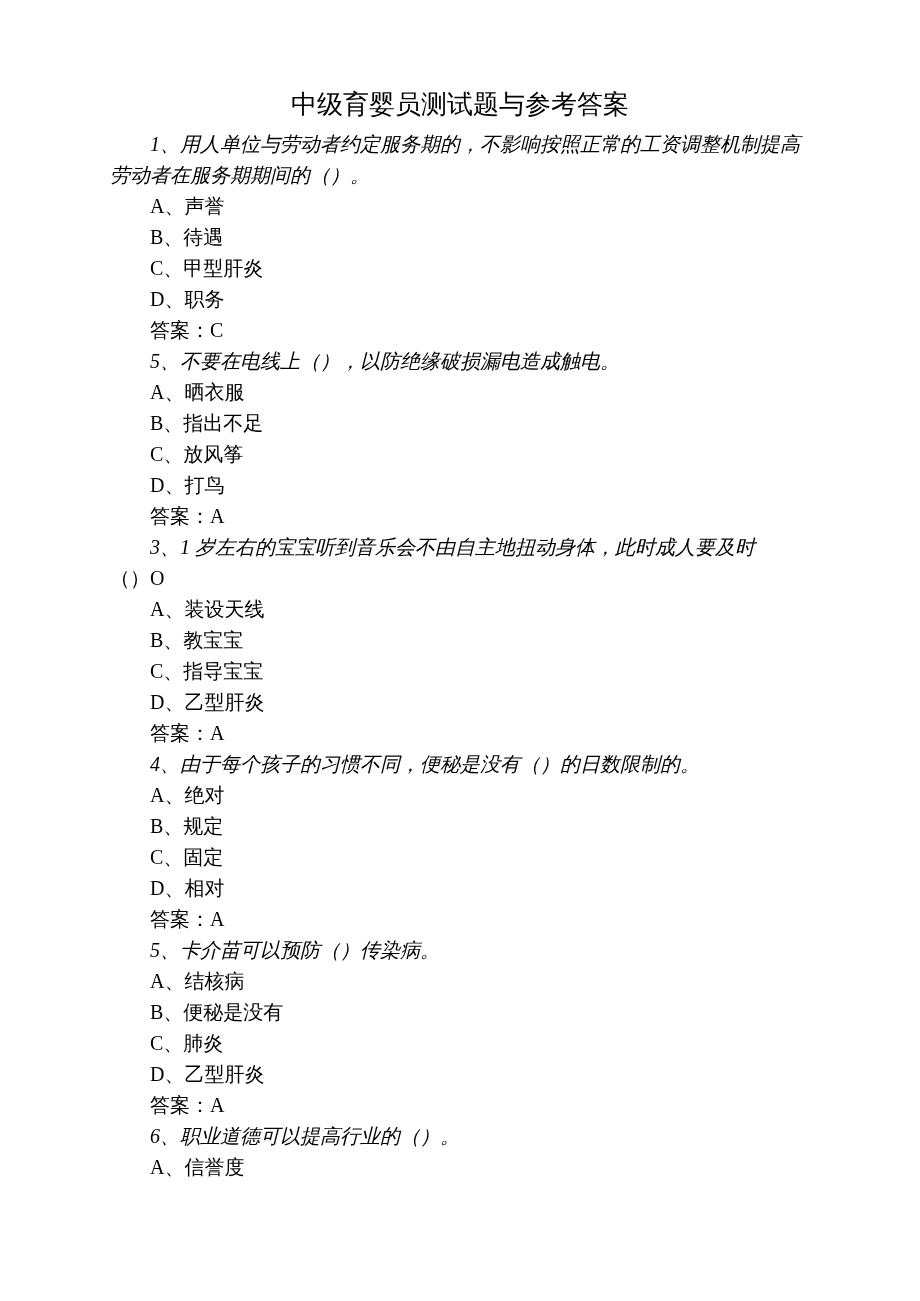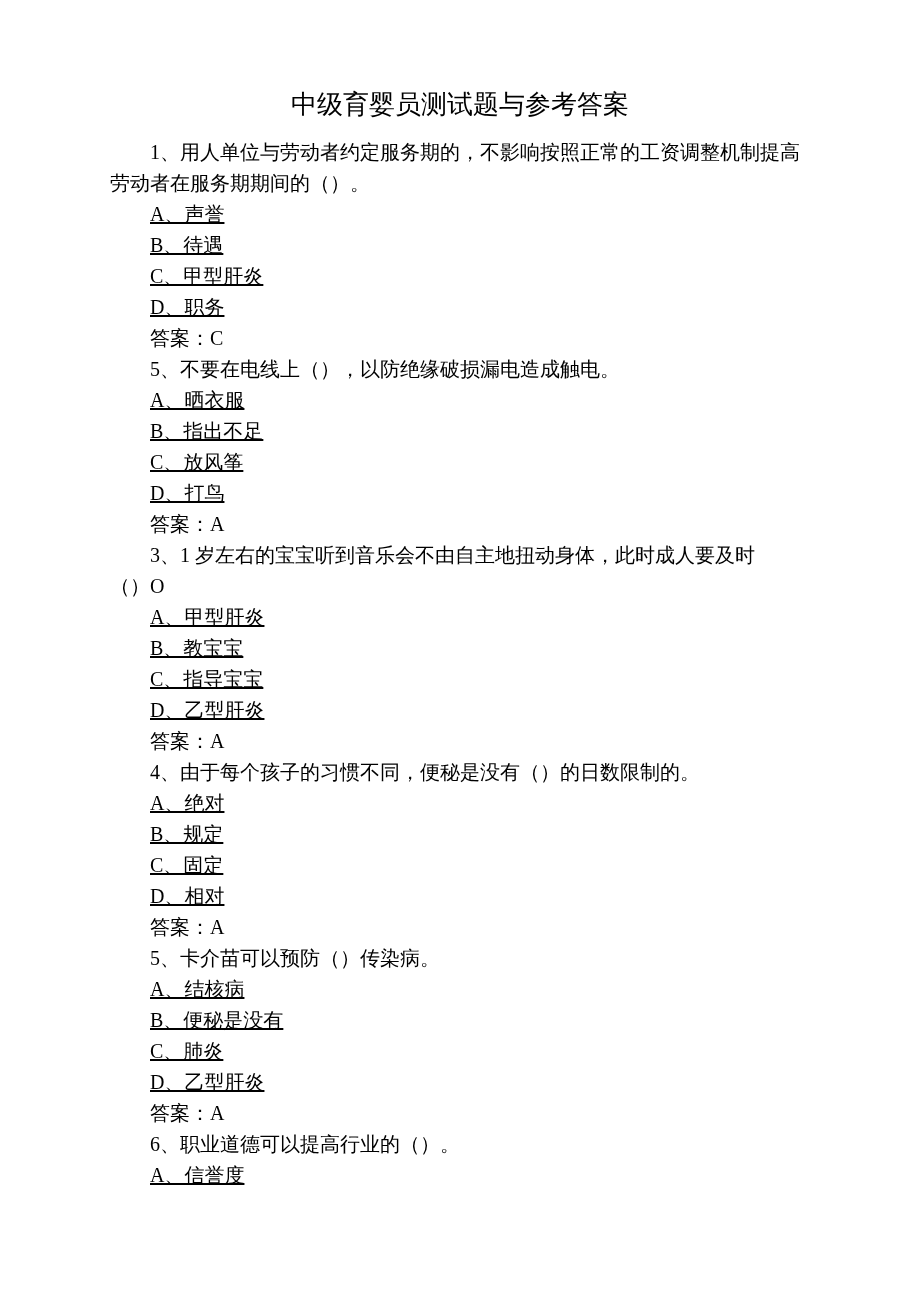--- a/index.html
+++ b/index.html
@@ -14,29 +14,29 @@
       height: 1301px;
       padding: 85px 110px 40px 110px;
       color: #000000;
       font-size: 20px;
       line-height: 1.55;
     }
     .title {
       text-align: center;
       font-size: 26px;
       font-weight: normal;
-      margin-bottom: 12px;
+      margin-bottom: 4px;
       font-family: "SimSun", "宋体", serif;
     }
     .q-stem {
       text-indent: 2em;
+      font-style: italic;
     }
     .option {
       text-indent: 2em;
-      text-decoration: underline;
     }
     .answer {
       text-indent: 2em;
     }
     .continuation {
       text-indent: 0;
     }
   </style>
 </head>
 <body>
@@ -52,21 +52,21 @@
 
 <div class="q-stem">5、不要在电线上（），以防绝缘破损漏电造成触电。</div>
 <div class="option">A、晒衣服</div>
 <div class="option">B、指出不足</div>
 <div class="option">C、放风筝</div>
 <div class="option">D、打鸟</div>
 <div class="answer">答案：A</div>
 
 <div class="q-stem">3、1 岁左右的宝宝听到音乐会不由自主地扭动身体，此时成人要及时</div>
 <div class="continuation">（）O</div>
-<div class="option">A、甲型肝炎</div>
+<div class="option">A、装设天线</div>
 <div class="option">B、教宝宝</div>
 <div class="option">C、指导宝宝</div>
 <div class="option">D、乙型肝炎</div>
 <div class="answer">答案：A</div>
 
 <div class="q-stem">4、由于每个孩子的习惯不同，便秘是没有（）的日数限制的。</div>
 <div class="option">A、绝对</div>
 <div class="option">B、规定</div>
 <div class="option">C、固定</div>
 <div class="option">D、相对</div>

